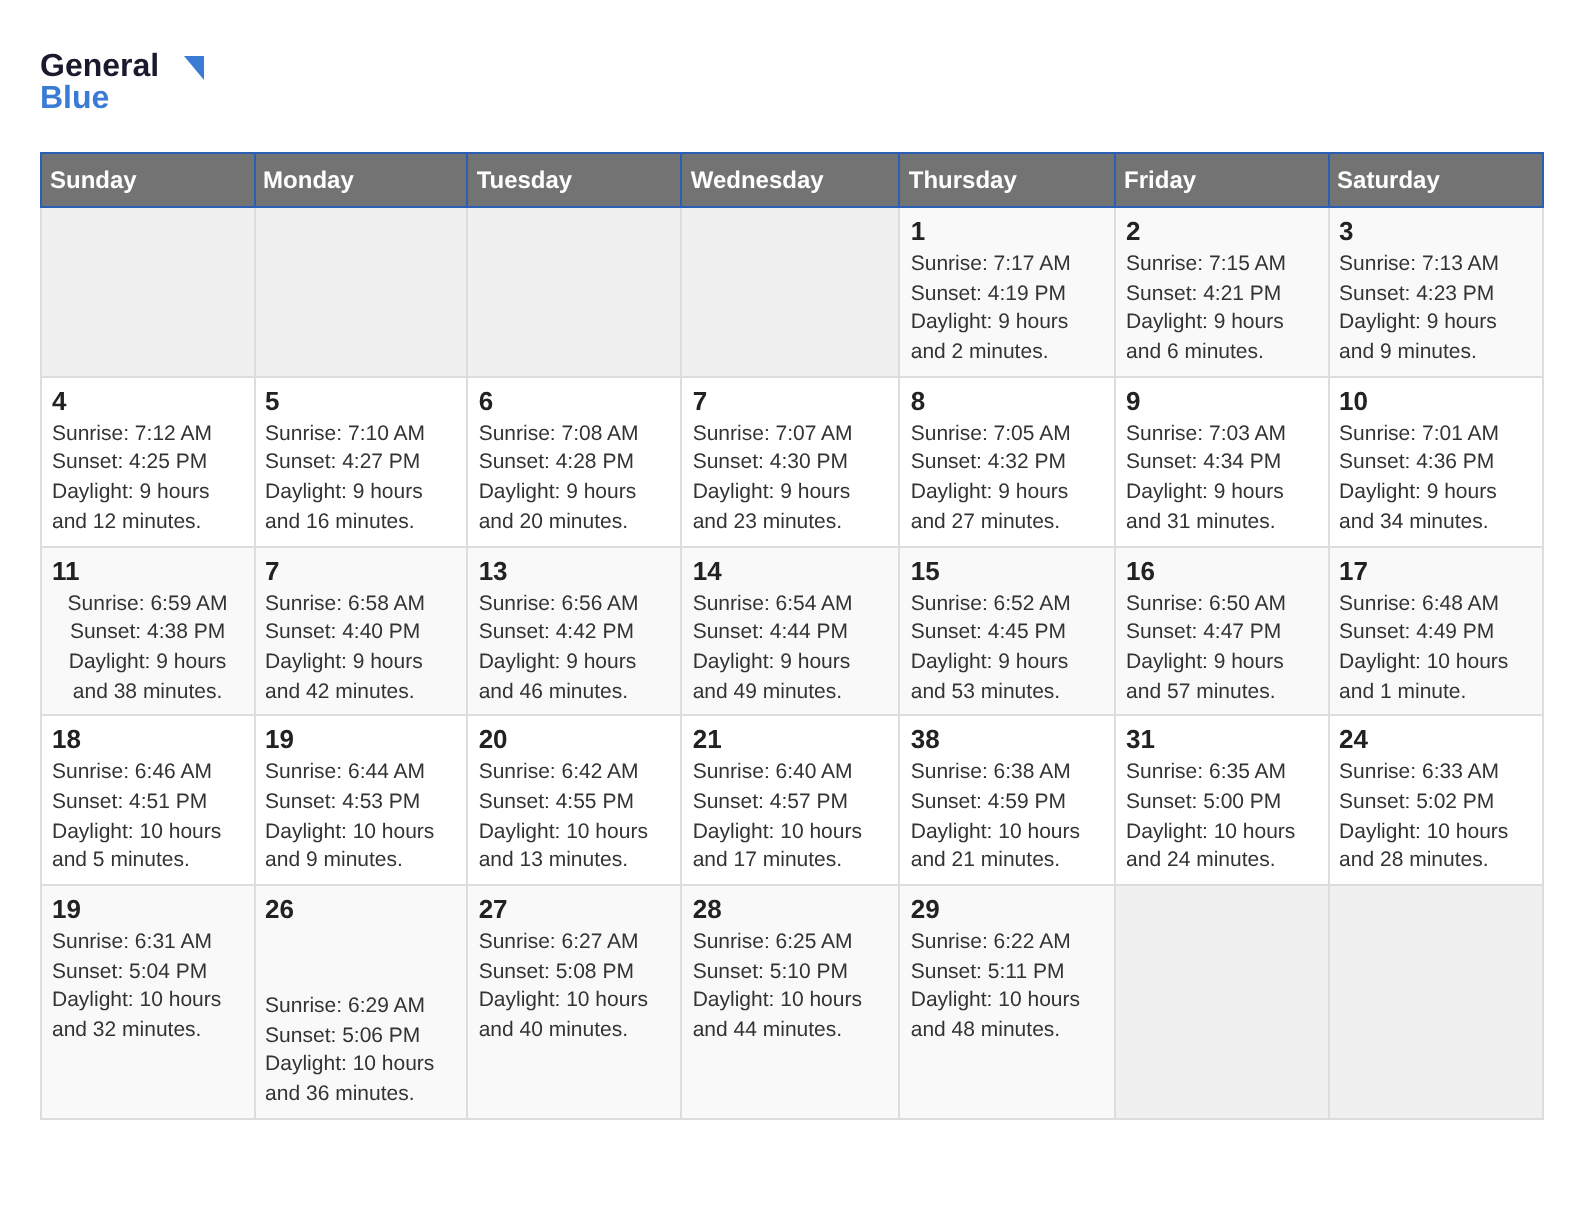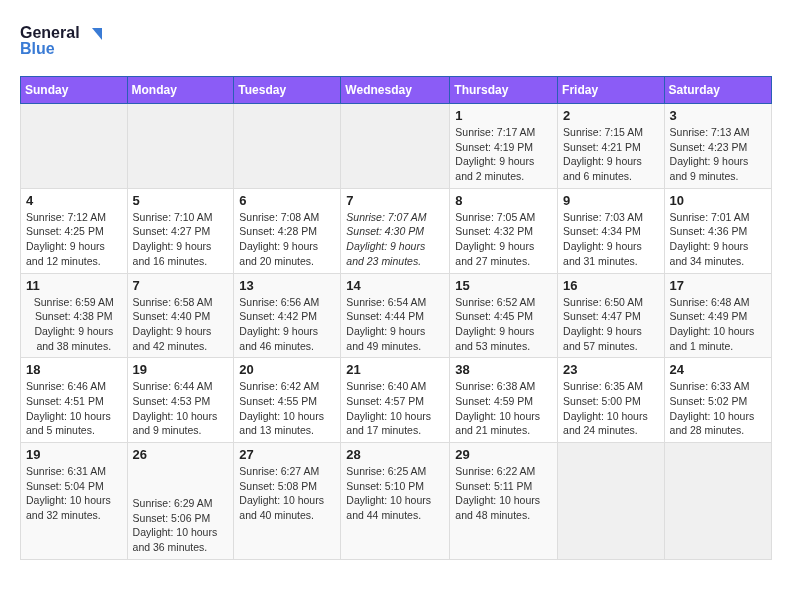--- a/index.html
+++ b/index.html
@@ -32,21 +32,21 @@
     .subtitle {
       font-size: 16px;
       color: #444;
     }
     table {
       width: 100%;
       border-collapse: collapse;
       font-size: 11px;
     }
     thead tr th {
-      background: #8b5cf6;
+      background: #737373;
       color: #fff;
       padding: 6px 4px;
       text-align: left;
       font-size: 12px;
       font-weight: bold;
       border: 1px solid #2a5fb5;
     }
     tbody tr {
       border-bottom: 1px solid #ccc;
     }
@@ -147,21 +147,21 @@
 Daylight: 9 hours and 16 minutes.</div>
         </td>
         <td>
           <div class="day-num">6</div>
           <div class="day-info" style="white-space: pre-line;">Sunrise: 7:08 AM
 Sunset: 4:28 PM
 Daylight: 9 hours and 20 minutes.</div>
         </td>
         <td>
           <div class="day-num">7</div>
-          <div class="day-info" style="white-space: pre-line; font-style: italic;">Sunrise: 7:07 AM
+          <div class="day-info" style="white-space: pre-line;">Sunrise: 7:07 AM
 Sunset: 4:30 PM
 Daylight: 9 hours and 23 minutes.</div>
         </td>
         <td>
           <div class="day-num">8</div>
           <div class="day-info" style="white-space: pre-line;">Sunrise: 7:05 AM
 Sunset: 4:32 PM
 Daylight: 9 hours and 27 minutes.</div>
         </td>
         <td>
@@ -246,21 +246,21 @@
 Sunset: 4:57 PM
 Daylight: 10 hours and 17 minutes.</div>
         </td>
         <td>
           <div class="day-num">38</div>
           <div class="day-info" style="white-space: pre-line;">Sunrise: 6:38 AM
 Sunset: 4:59 PM
 Daylight: 10 hours and 21 minutes.</div>
         </td>
         <td>
-          <div class="day-num">23</div>
+          <div class="day-num">31</div>
           <div class="day-info" style="white-space: pre-line;">Sunrise: 6:35 AM
 Sunset: 5:00 PM
 Daylight: 10 hours and 24 minutes.</div>
         </td>
         <td>
           <div class="day-num">24</div>
           <div class="day-info" style="white-space: pre-line;">Sunrise: 6:33 AM
 Sunset: 5:02 PM
 Daylight: 10 hours and 28 minutes.</div>
         </td>

